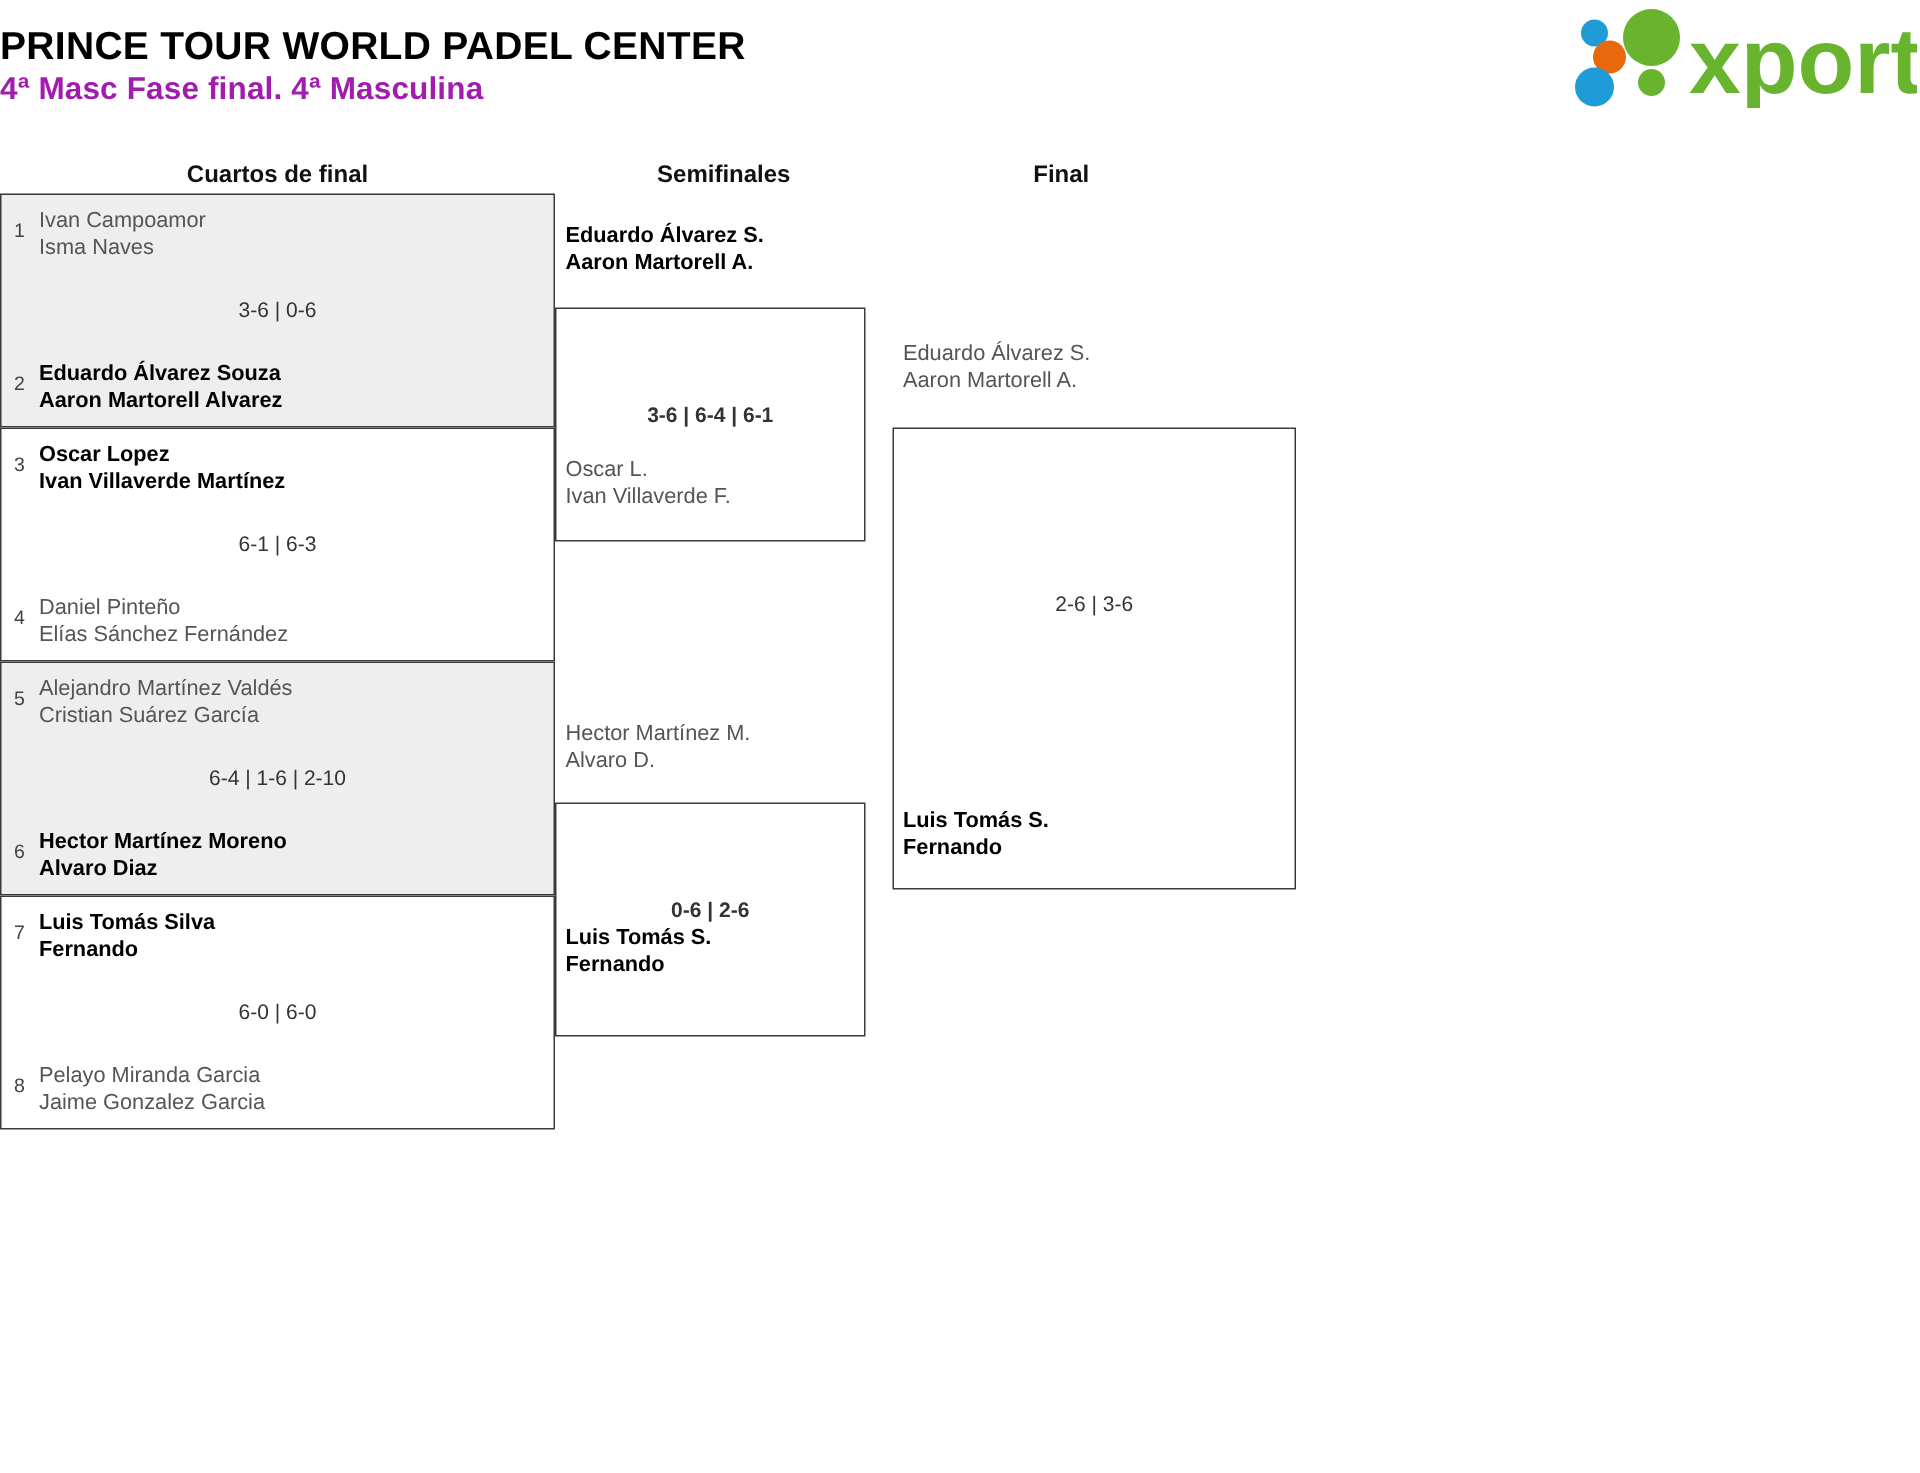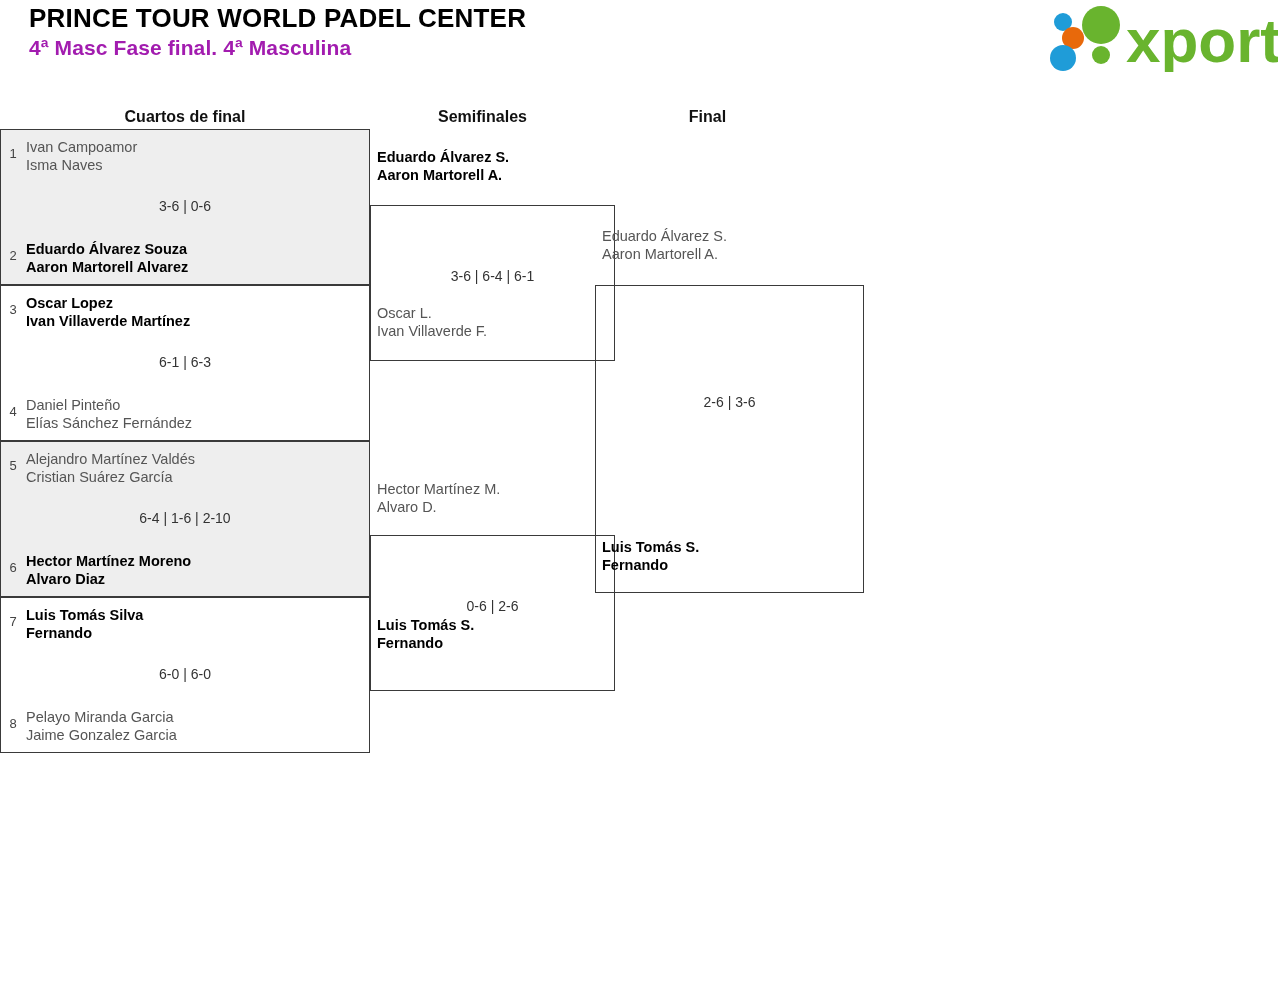--- a/index.html
+++ b/index.html
@@ -7,21 +7,21 @@
     margin: 0; padding: 0;
     width: 1280px; height: 982px;
     background: #ffffff;
     font-family: "Liberation Sans", sans-serif;
     color: #1a1a1a;
     overflow: hidden;
   }
   #root { position: relative; width: 1280px; height: 982px; }
 
   
-  .hdr { position: absolute; left: 0; top: 0; width: 1131px; height: 80px; margin-left: 29px; }
+  .hdr { position: absolute; left: 0; top: 12px; width: 1131px; height: 80px; }
   .title-main {
     position: absolute; left: 0; top: 3px;
     font-size: 26px; font-weight: bold; letter-spacing: 0.2px;
     color: #000000; white-space: nowrap;
   }
   .title-sub {
     position: absolute; left: 0; top: 36px;
     font-size: 21px; font-weight: bold; letter-spacing: 0.1px;
     color: #a21caf; white-space: nowrap;
   }
@@ -82,22 +82,22 @@
     position: absolute; left: 377px; width: 215px;
     font-size: 14.5px; line-height: 18px;
   }
   .sf-team .ln { display: block; white-space: nowrap; }
   .sf1-top { top: 148px; }
   .sf1-bot { top: 304px; }
   .sf2-top { top: 480px; }
   .sf2-bot { top: 616px; }
 
   .sf-box {
-    position: absolute; left: 370px; width: 245px; height: 156px;
-    border: 1px solid #3a3a3a; background: transparent;
+    position: absolute; left: 370px; width: 207px; height: 156px;
+    border: 1px solid #3a3a3a; background: transparent; font-weight: bold;
   }
   .sf-box.b1 { top: 205px; }
   .sf-box.b2 { top: 517px; margin-top: 18px; }
   .sf-score {
     position: absolute; left: 0; right: 0; top: 62px;
     text-align: center; font-size: 14px; color: #333333;
   }
 
   
   .fi-team {

